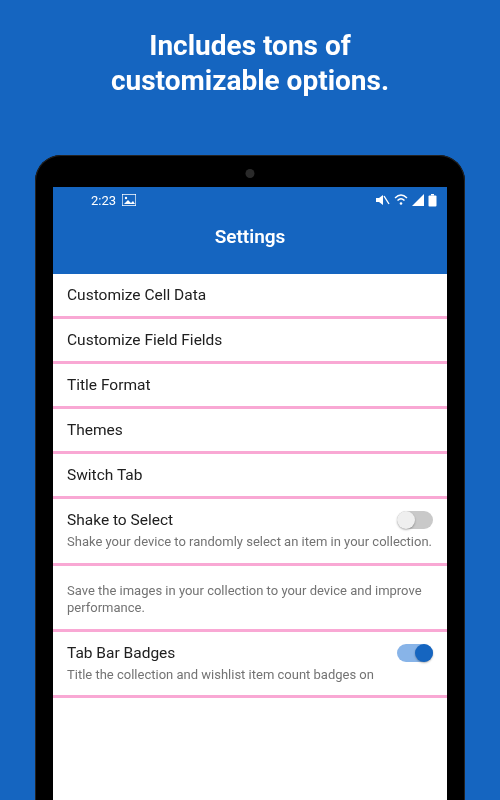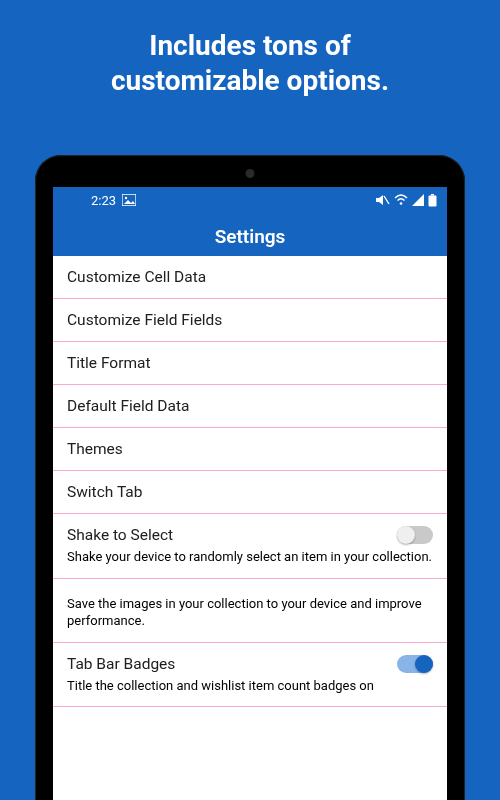--- a/index.html
+++ b/index.html
@@ -61,34 +61,34 @@
   }
   .statusbar .left { display: flex; align-items: center; gap: 6px; margin-left: 28px; }
   .statusbar .right { display: flex; align-items: center; gap: 4px; }
   .statusbar svg, .statusbar .glyph { display: block; }
   .appbar {
     background: #1565c0;
     color: #fff;
     text-align: center;
     font-size: 19px;
     font-weight: 600;
-    padding: 12px 0 8px 0;
+    padding: 12px 0 26px 0;
   }
   .list { background: #fff; flex: 1; overflow: hidden; }
   .row {
     padding: 12px 14px;
-    border-bottom: 1px solid #f9a8d4;
+    border-bottom: 3px solid #f9a8d4;
   }
   .row-title {
     font-size: 15.5px;
     color: #202020;
   }
   .row-sub {
     font-size: 13px;
-    color: #000000;
+    color: #737373;
     margin-top: 4px;
     line-height: 1.35;
   }
   .row-toggle {
     display: flex;
     flex-direction: column;
     position: relative;
   }
   .row-head {
     display: flex;
@@ -168,23 +168,20 @@
       <div class="row">
         <div class="row-title">Customize Cell Data</div>
       </div>
       <div class="row">
         <div class="row-title">Customize Field Fields</div>
       </div>
       <div class="row">
         <div class="row-title">Title Format</div>
       </div>
       <div class="row">
-        <div class="row-title">Default Field Data</div>
-      </div>
-      <div class="row">
         <div class="row-title">Themes</div>
       </div>
       <div class="row">
         <div class="row-title">Switch Tab</div>
       </div>
 
       <div class="row row-toggle">
         <div class="row-head">
           <div class="row-title">Shake to Select</div>
           <div class="switch"></div>

